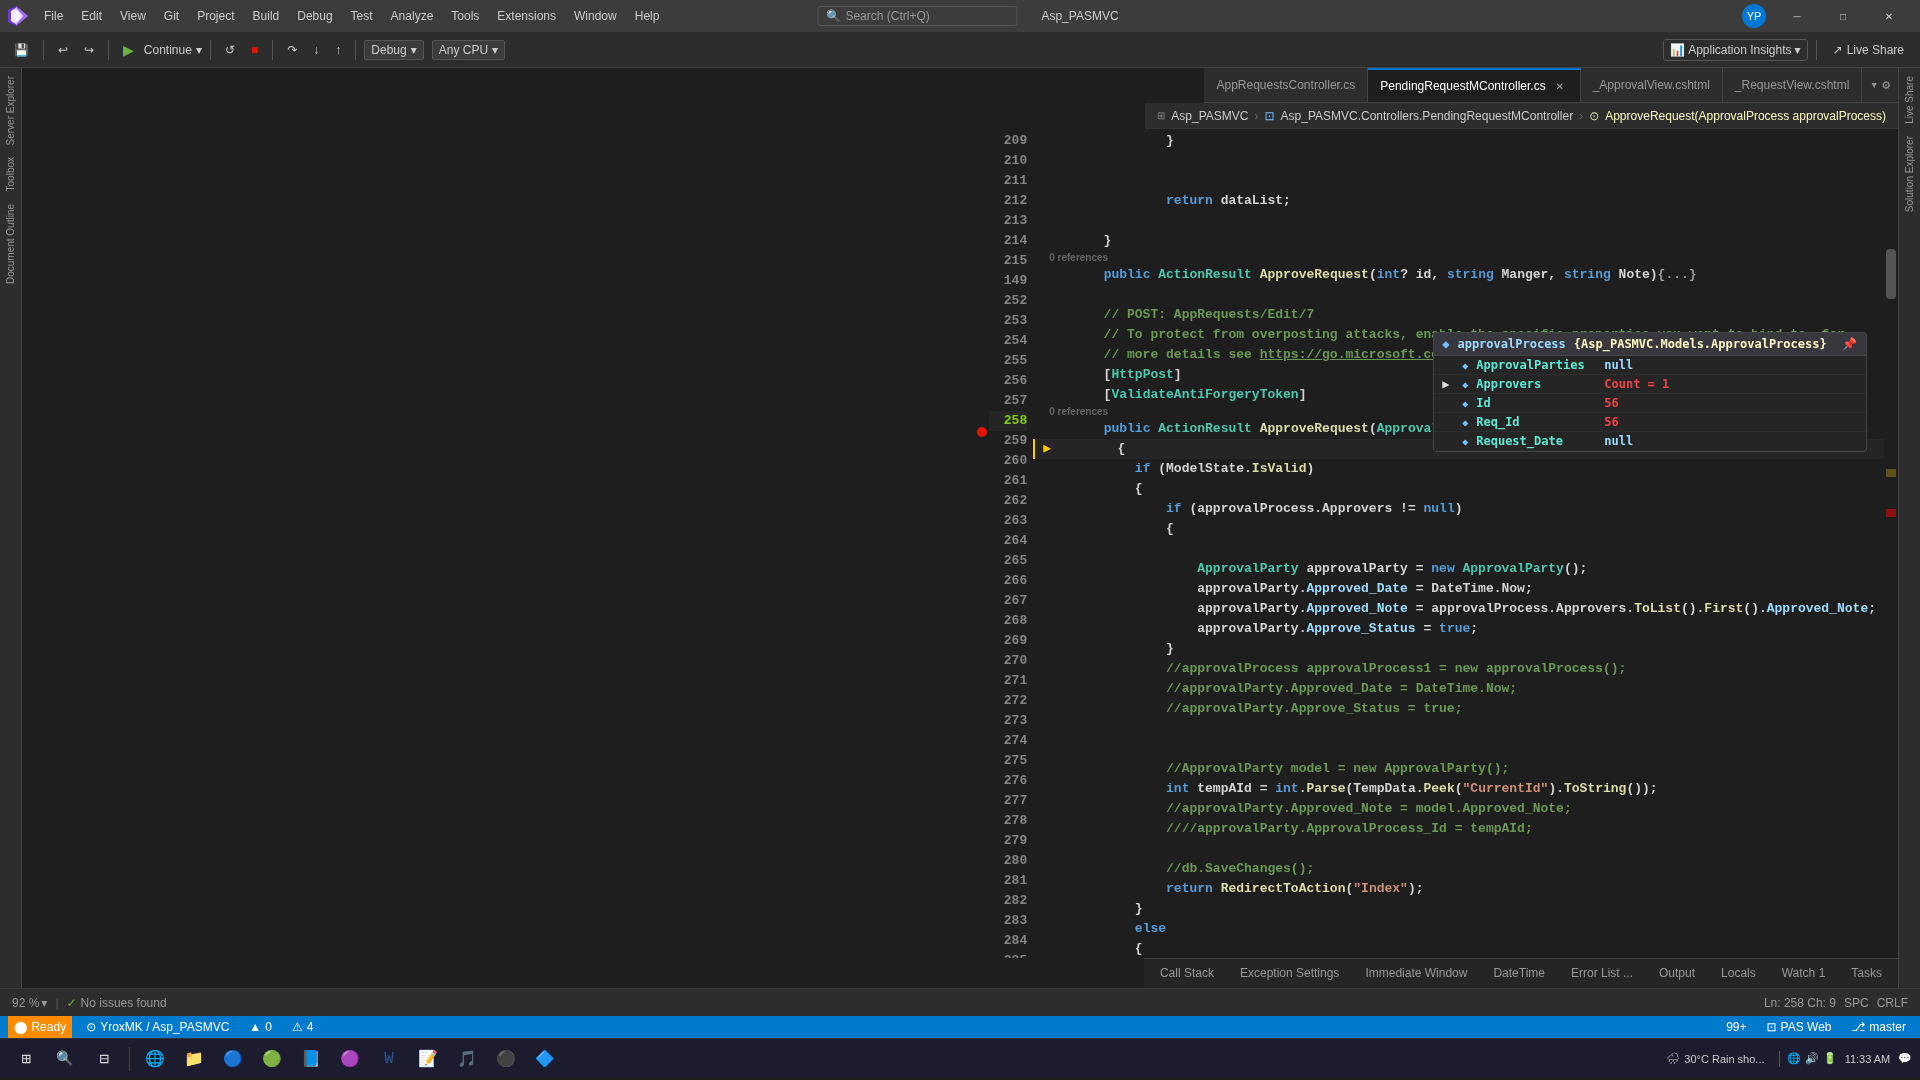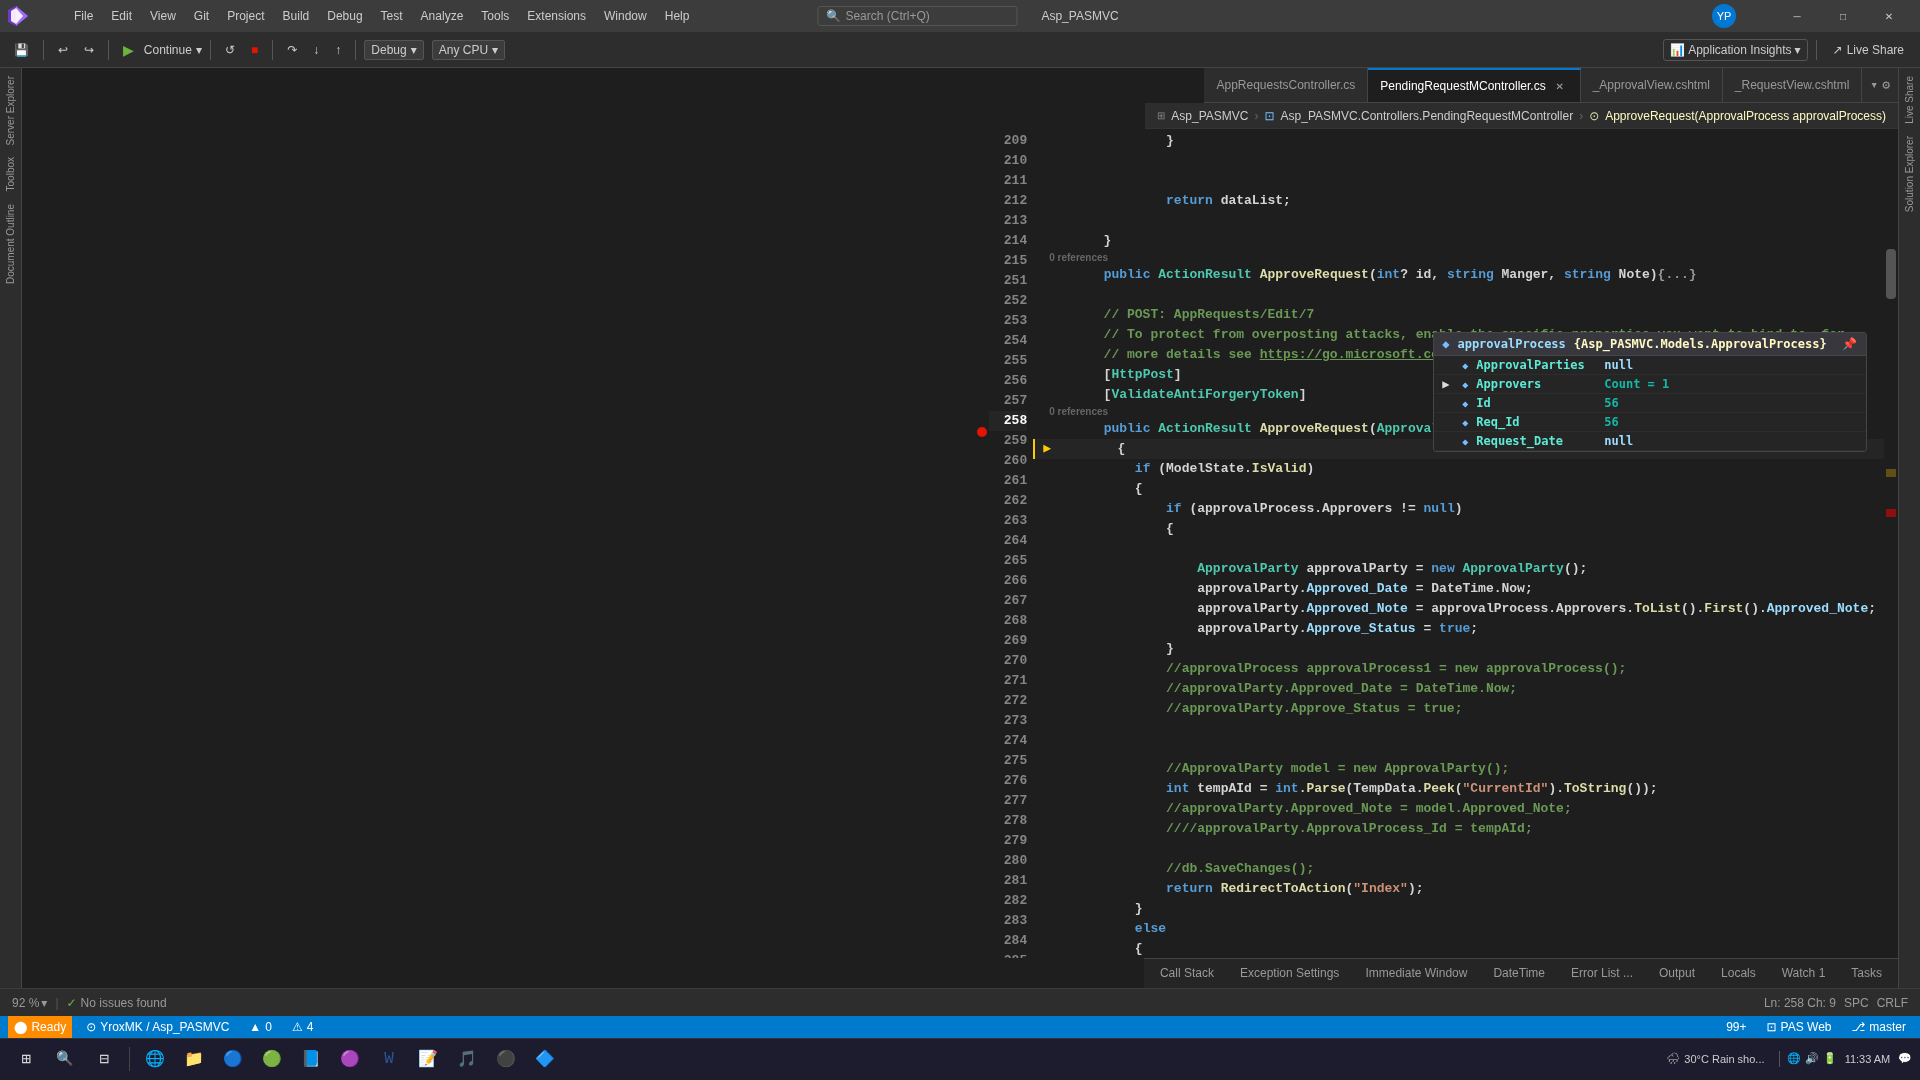--- a/index.html
+++ b/index.html
@@ -1,19 +1,19 @@
 <!DOCTYPE html>
 <html><head>
   <meta charset="utf-8">
   <style>
     * { margin: 0; padding: 0; box-sizing: border-box; }
     body { font-family: 'Consolas', 'Courier New', monospace; background: #1e1e1e; color: #d4d4d4; font-size: 13px; overflow: hidden; width: 1920px; height: 1080px; }
 
     
-    #title-bar { display: flex; align-items: center; background: #3c3c3c; height: 32px; padding: 4px 8px; color: #cccccc; font-size: 12px; font-family: 'Segoe UI', sans-serif; gap: 30px; }
+    #title-bar { display: flex; align-items: center; background: #3c3c3c; height: 32px; padding: 4px 8px; color: #cccccc; font-size: 12px; font-family: 'Segoe UI', sans-serif; }
     #title-bar .menu-items { display: flex; gap: 2px; }
     #title-bar .menu-item { padding: 4px 8px; cursor: pointer; border-radius: 3px; }
     #title-bar .spacer { flex: 1; }
     #title-bar .search-box { display: flex; align-items: center; background: #3c3c3c; border: 1px solid #555; border-radius: 3px; padding: 2px 8px; width: 200px; margin: 0 16px; }
     #title-bar .window-controls { display: flex; gap: 0; }
     #title-bar .win-btn { width: 46px; height: 32px; display: flex; align-items: center; justify-content: center; cursor: pointer; font-size: 10px; }
     #title-bar .profile { width: 24px; height: 24px; border-radius: 50%; background: #0078d4; display: flex; align-items: center; justify-content: center; color: white; font-size: 11px; margin-right: 8px; }
 
     
     #toolbar { display: flex; align-items: center; background: #2d2d2d; height: 36px; padding: 0 8px; border-bottom: 1px solid #444; gap: 4px; font-family: 'Segoe UI', sans-serif; font-size: 12px; color: #cccccc; }
@@ -51,21 +51,21 @@
     .prop { color: #9cdcfe; }
     .plain { color: #d4d4d4; }
 
     
     #debug-tooltip { position: absolute; top: 208px; left: 565px; background: #252526; border: 1px solid #454545; border-radius: 3px; z-index: 100; min-width: 320px; font-family: 'Consolas', monospace; font-size: 12px; }
     .tooltip-header { background: #37373d; padding: 4px 8px; display: flex; align-items: center; gap: 8px; color: #d4d4d4; border-bottom: 1px solid #454545; }
     .tooltip-row { display: flex; align-items: center; padding: 2px 8px; gap: 8px; border-bottom: 1px solid #2d2d2d; cursor: pointer; }
     .tooltip-icon { color: #75beff; font-size: 10px; }
     .tooltip-expand { color: #999; width: 12px; }
     .tooltip-name { color: #5eead4; min-width: 120px; }
-    .tooltip-value { color: #14b8a6; }
+    .tooltip-value { color: #ef4444; }
     .tooltip-null { color: #9cdcfe; }
 
     
     #status-bar { display: flex; align-items: center; background: #007acc; height: 22px; padding: 0 8px; font-family: 'Segoe UI', sans-serif; font-size: 12px; color: white; gap: 8px; overflow: hidden; }
     .status-item { display: flex; align-items: center; gap: 4px; padding: 0 6px; height: 22px; cursor: pointer; white-space: nowrap; }
 
     
     #bottom-tabs { display: flex; align-items: center; background: #252526; height: 30px; border-top: 1px solid #444; padding: 0 4px; gap: 2px; }
     .bottom-tab { padding: 4px 12px; cursor: pointer; font-family: 'Segoe UI', sans-serif; font-size: 12px; color: #999; border-bottom: 2px solid transparent; white-space: nowrap; }
 
@@ -215,29 +215,29 @@
       <div id="line-numbers" style="width:44px;background:#1e1e1e;color:#858585;text-align:right;padding:2px 6px 0 0;font-size:13px;line-height:20px;user-select:none;overflow:hidden;">
         <div>209</div>
         <div>210</div>
         <div>211</div>
         <div>212</div>
         <div>213</div>
         <div>214</div>
         <div style="font-size:10px;color:#666;line-height:14px;"></div>
         <div>215</div>
         <div style="font-size:10px;color:#666;line-height:14px;"></div>
-        <div>251</div>
+        <div>149</div>
         <div>252</div>
         <div>253</div>
         <div>254</div>
         <div>255</div>
         <div>256</div>
         <div style="font-size:10px;color:#666;line-height:14px;"></div>
         <div>257</div>
-        <div style="background:#252526;color:#ffffff;">258</div>
+        <div style="background:#252526;color:#84cc16;">258</div>
         <div>259</div>
         <div>260</div>
         <div>261</div>
         <div>262</div>
         <div>263</div>
         <div>264</div>
         <div>265</div>
         <div>266</div>
         <div>267</div>
         <div>268</div>

